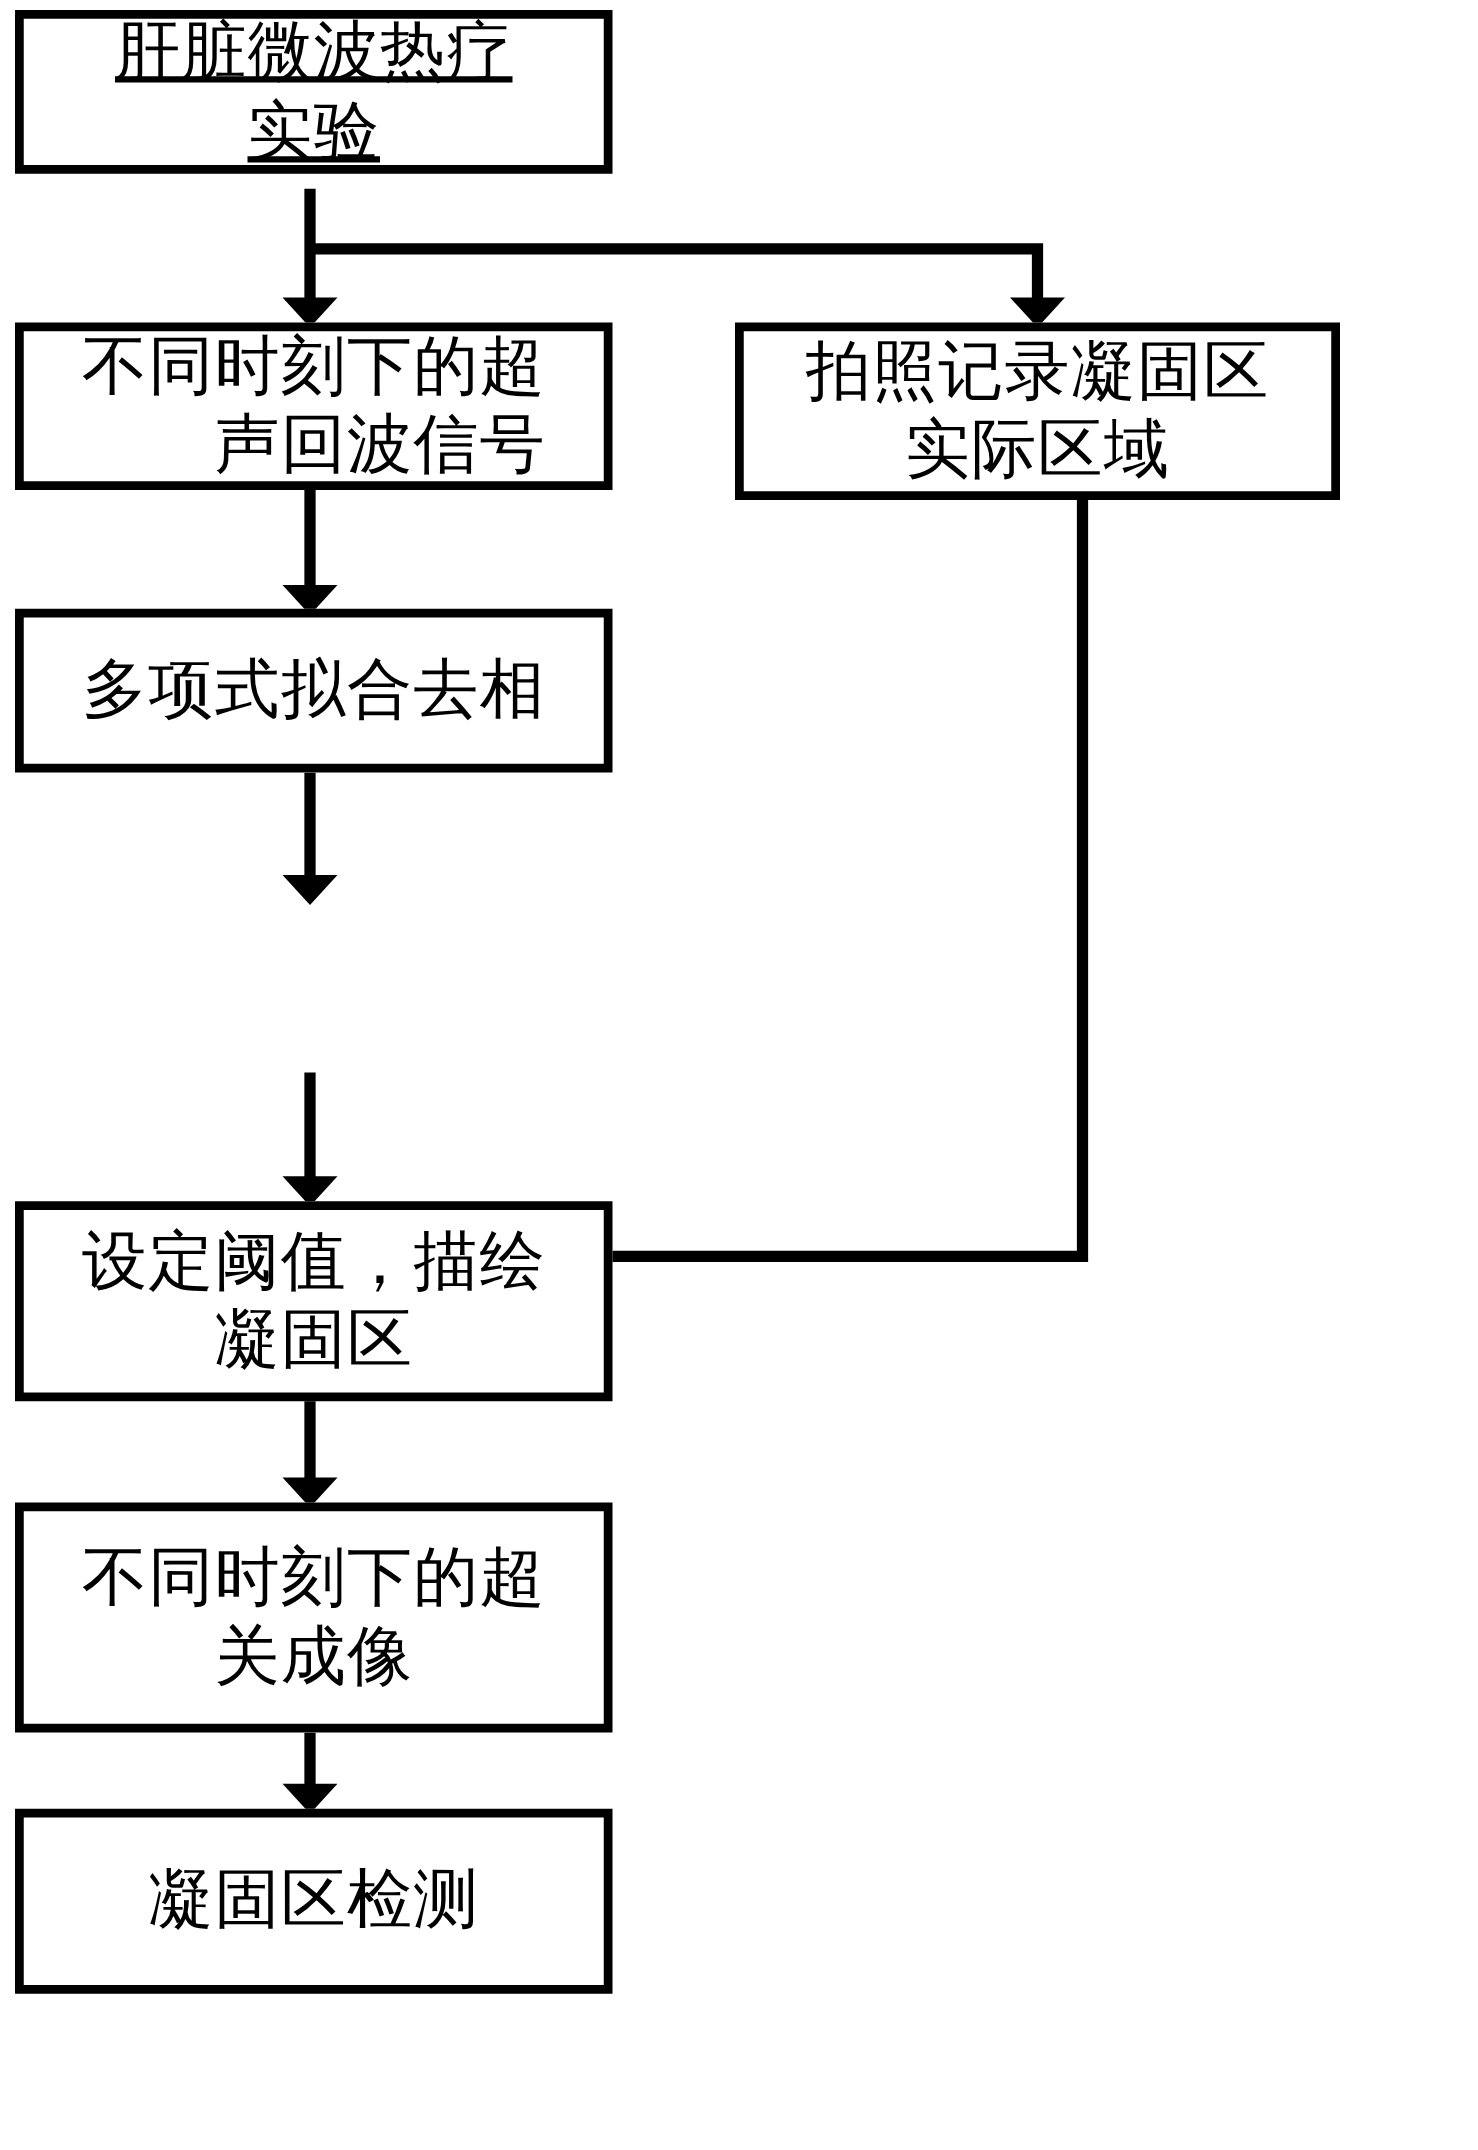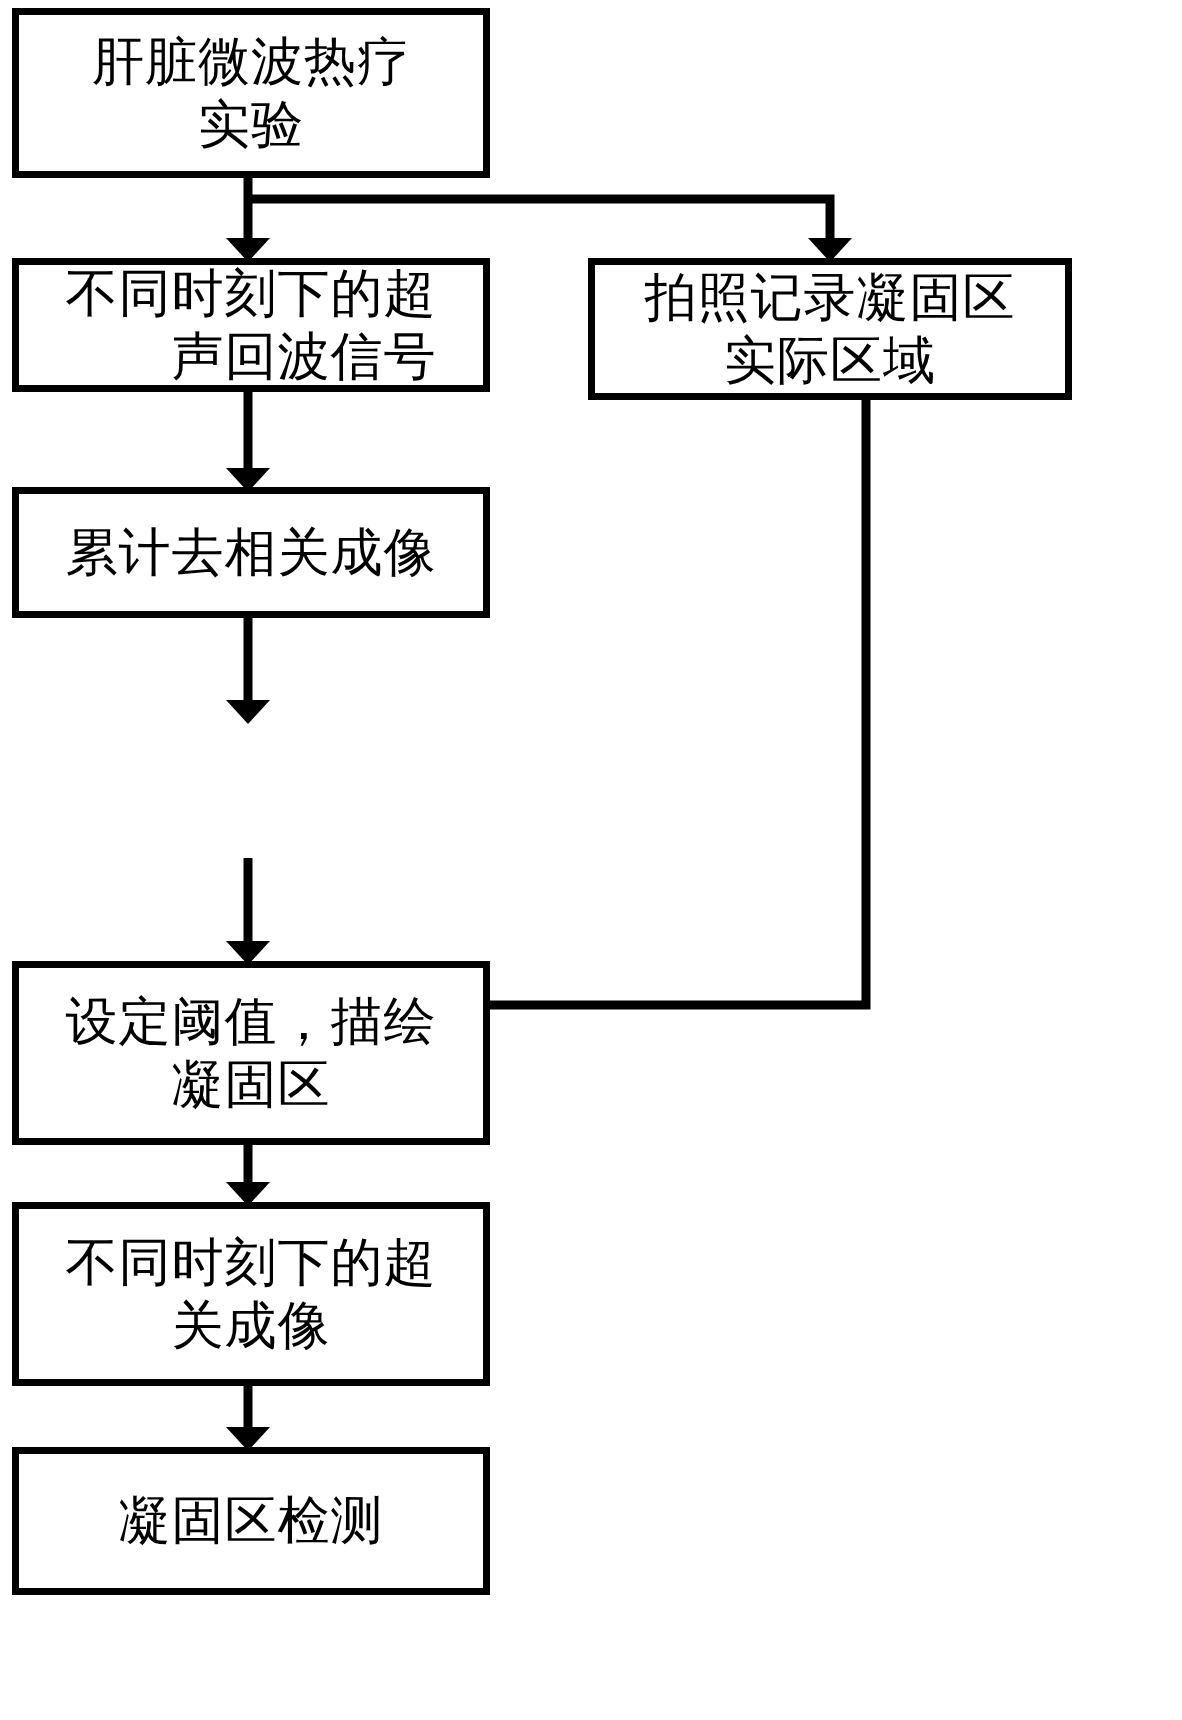--- a/index.html
+++ b/index.html
@@ -89,41 +89,41 @@
       <path d="M 248 1113 L 248 1190" stroke="#000000" stroke-width="9" fill="none"></path>
       <path d="M 226 1182 L 248 1206 L 270 1182 Z" fill="#000000"></path>
     </g>
 
     <g>
       <path d="M 248 1386 L 248 1435" stroke="#000000" stroke-width="9" fill="none"></path>
       <path d="M 226 1427 L 248 1451 L 270 1427 Z" fill="#000000"></path>
     </g>
   </svg>
 
-  <div class="node" style="left:12px; top:8px; width:478px; height:170px;">
+  <div class="node" style="left:12px; top:8px; width:478px; height:131px;text-decoration:underline;">
     <span class="label">肝脏微波热疗
 实验</span>
   </div>
 
   <div class="node" style="left:12px; top:258px; width:478px; height:134px;text-align:right;">
     <span class="label">不同时刻下的超
 声回波信号</span>
   </div>
 
   <div class="node" style="left:588px; top:258px; width:484px; height:142px;">
     <span class="label">拍照记录凝固区
 实际区域</span>
   </div>
 
   <div class="node" style="left:12px; top:487px; width:478px; height:131px;">
-    <span class="label">累计去相关成像</span>
+    <span class="label">多项式拟合去相</span>
   </div>
 
 
-  <div class="node" style="left:12px; top:961px; width:478px; height:184px;">
+  <div class="node" style="left:12px; top:961px; width:478px; height:160px;">
     <span class="label">设定阈值，描绘
 凝固区</span>
   </div>
 
   <div class="node" style="left:12px; top:1202px; width:478px; height:184px;">
     <span class="label">不同时刻下的超
 关成像</span>
   </div>
 
   <div class="node" style="left:12px; top:1447px; width:478px; height:148px;">

